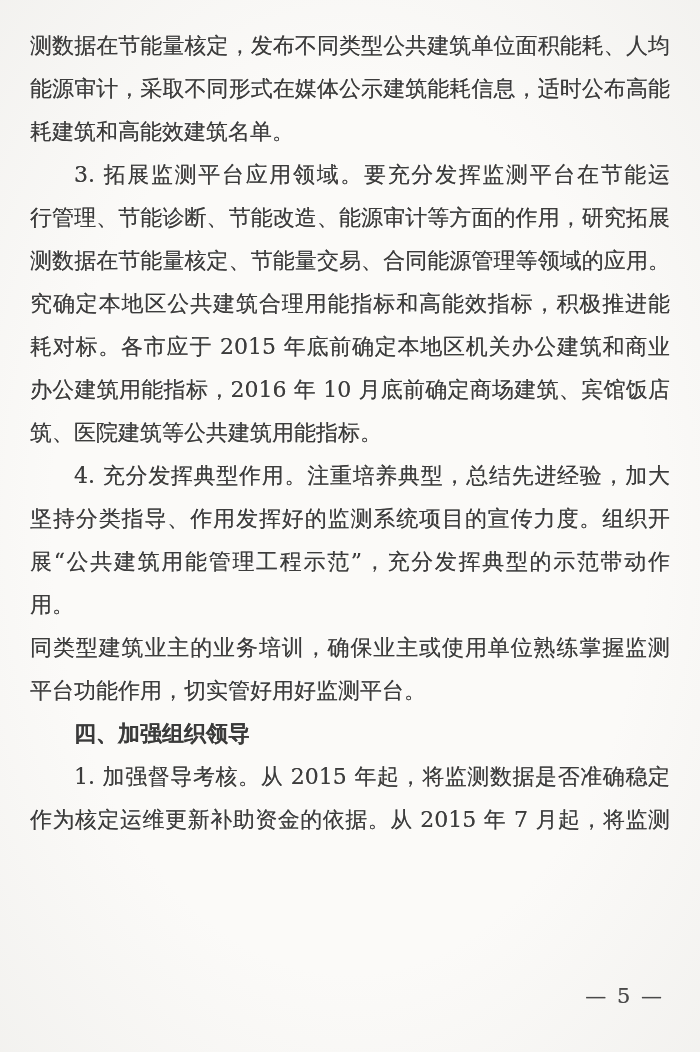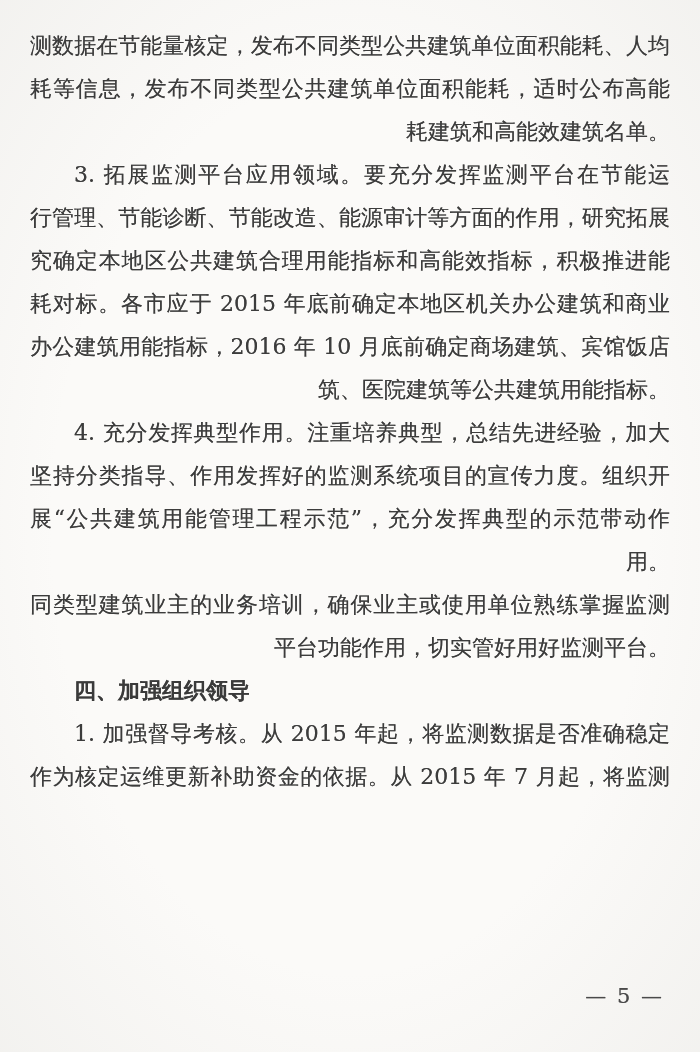--- a/index.html
+++ b/index.html
@@ -34,21 +34,21 @@
     text-shadow: 0 0 0.5px rgba(70,70,70,0.75);
     white-space: normal;
     overflow: hidden;
   }
   .line.full {
     text-align: justify;
     text-align-last: justify;
     text-justify: inter-ideograph;
   }
   .line.end {
-    text-align: right;
+    text-align: left;
   }
   .line.indent {
     text-indent: 2em;
   }
   .line.heading {
     font-family: "DejaVu Sans", "Liberation Sans", sans-serif;
     font-weight: 700;
     color: #3a3a3a;
     text-align: right;
     text-align-last: left;
@@ -63,24 +63,25 @@
     text-shadow: 0 0 0.5px rgba(70,70,70,0.6);
     font-family: "DejaVu Serif", "Liberation Serif", serif;
   }
 </style>
 </head>
 <body>
 
 <main class="page">
   <div class="text-block" id="text-block">
       <div class="line full">测数据在节能量核定，发布不同类型公共建筑单位面积能耗、人均能</div>
-      <div class="line full">耗等信息，发布不同类型公共建筑单位面积能耗，适时公布高能</div>
+      <div class="line full">能源审计，采取不同形式在媒体公示建筑能耗信息，适时公布高能</div>
       <div class="line end">耗建筑和高能效建筑名单。</div>
       <div class="line full indent">3. 拓展监测平台应用领域。要充分发挥监测平台在节能运</div>
       <div class="line full">行管理、节能诊断、节能改造、能源审计等方面的作用，研究拓展监</div>
+      <div class="line full">测数据在节能量核定、节能量交易、合同能源管理等领域的应用。</div>
       <div class="line full">究确定本地区公共建筑合理用能指标和高能效指标，积极推进能</div>
       <div class="line full">耗对标。各市应于 2015 年底前确定本地区机关办公建筑和商业</div>
       <div class="line full">办公建筑用能指标，2016 年 10 月底前确定商场建筑、宾馆饭店建</div>
       <div class="line end">筑、医院建筑等公共建筑用能指标。</div>
       <div class="line full indent">4. 充分发挥典型作用。注重培养典型，总结先进经验，加大</div>
       <div class="line full">坚持分类指导、作用发挥好的监测系统项目的宣传力度。组织开</div>
       <div class="line full">展“公共建筑用能管理工程示范”，充分发挥典型的示范带动作</div>
       <div class="line end">用。</div>
       <div class="line full">同类型建筑业主的业务培训，确保业主或使用单位熟练掌握监测</div>
       <div class="line end">平台功能作用，切实管好用好监测平台。</div>

